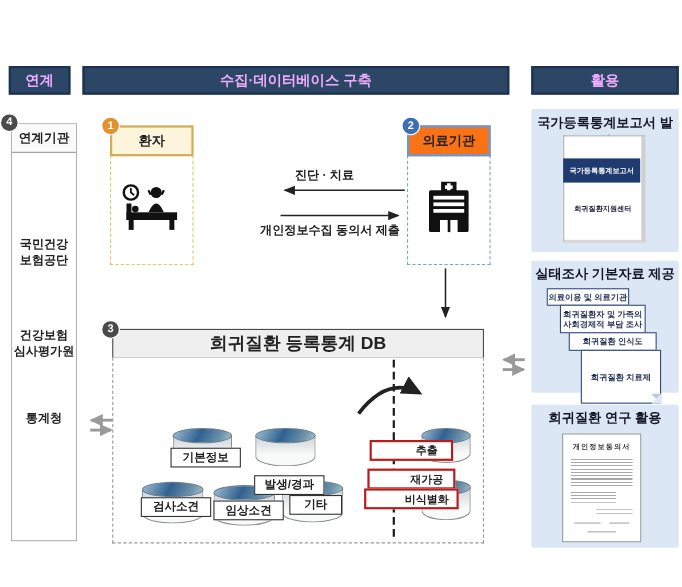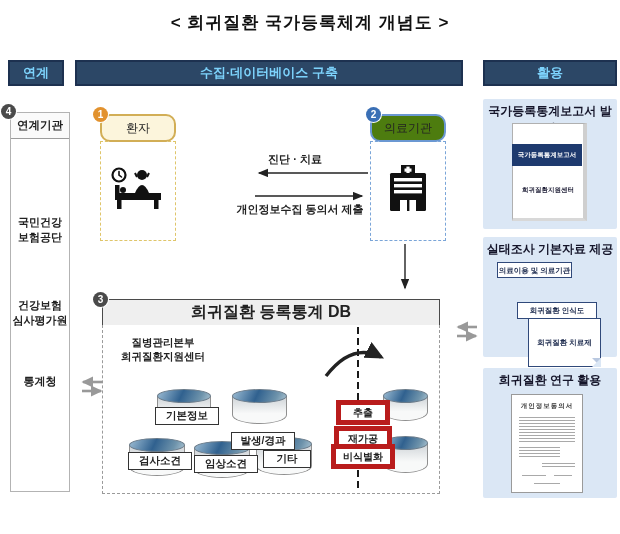--- a/index.html
+++ b/index.html
@@ -9,43 +9,43 @@
     overflow:hidden;
   }
   .abs{position:absolute;}
   .pre{white-space:pre-line;}
   .ctr{display:flex;align-items:center;justify-content:center;text-align:center;}
 
   
   .title{left:0;top:8px;width:620px;height:28px;font-size:17px;font-weight:bold;letter-spacing:1px;color:#111;}
 
   
-  .hdr{top:60px;height:22px;background:#2c4766;border:2px solid #1d3150;color:#7dd3fc;
+  .hdr{top:60px;height:22px;background:#2c4766;border:2px solid #1d3150;color:#f0abfc;
        font-weight:bold;font-size:13px;}
   .hdr-left{left:8px;width:52px;}
   .hdr-center{left:75px;width:384px;}
   .hdr-right{left:483px;width:130px;}
 
   
   .badge{width:15px;height:15px;border-radius:50%;color:#fff;font-size:10px;font-weight:bold;
          display:flex;align-items:center;justify-content:center;z-index:6;box-shadow:0 0 0 1px #fff;}
   .badge-orange{background:#e2922e;}
   .badge-blue{background:#3a6fb5;}
   .badge-dark{background:#4a4a4a;}
 
   
   .linkbox{left:10px;top:112px;width:58px;height:378px;border:1px solid #b3b3b3;background:#fff;}
   .linkhead{left:0;top:0;width:100%;height:25px;border-bottom:1px solid #9c9c9c;background:#fafafa;
             font-size:11.5px;font-weight:bold;}
   .linkitem{left:0;width:100%;font-size:11px;font-weight:bold;line-height:15px;}
 
   
-  .entity-label{width:72px;height:24px;font-size:12px;font-weight:normal;z-index:2;border-radius:10px;}
+  .entity-label{width:72px;height:24px;font-size:12px;font-weight:bold;z-index:2;}
   .patient-label{left:100px;top:114px;background:#fcf5dc;border:2px solid #d2ae56;}
-  .hospital-label{left:370px;top:114px;background:#4d7c0f;border:2px solid #6b98d2;}
+  .hospital-label{left:370px;top:114px;background:#f97316;border:2px solid #6b98d2;}
   .entity-body{width:74px;height:98px;z-index:1;}
   .patient-body{left:100px;top:141px;border:1.2px dashed #dfc56a;}
   .hospital-body{left:370px;top:141px;border:1.2px dashed #7aa5d8;}
 
   .flow-label{font-size:11px;font-weight:bold;color:#222;}
 
   
   .db-head{left:102px;top:299px;width:336px;height:25px;background:#efefef;border:1.5px solid #4a4a4a;
            font-size:16px;font-weight:bold;}
   .db-body{left:102px;top:325px;width:336px;height:168px;border:1px dashed #9a9a9a;border-top:none;background:#fff;}
@@ -57,21 +57,21 @@
             background:linear-gradient(#cdd2d6,#f8f9f9 65%);
             border:1px solid #8f8f8f;border-top:none;
             border-radius:0 0 50% 50% / 0 0 9px 9px;}
   .cyl-top{position:absolute;left:0;right:0;top:0;height:14px;border-radius:50%;
            background:linear-gradient(115deg,#9dbdd4 0%,#30618f 45%,#6e93ab 80%,#a9c3d2 100%);
            border:1px solid #6a7b8a;box-sizing:border-box;}
   .cyl-label{position:absolute;background:#fff;border:1px solid #333;font-size:10.5px;font-weight:bold;
              display:flex;align-items:center;justify-content:center;z-index:4;padding:0 2px;}
 
   
-  .proc{background:#fff;border:5px solid #b91c1c;font-size:10px;font-weight:bold;z-index:5;}
+  .proc{background:#fff;border:2px solid #b91c1c;font-size:10px;font-weight:bold;z-index:5;padding-left:28px;}
 
   
   .panel{left:483px;width:134px;background:#dbe7f5;border-radius:2px;}
   .panel-title{left:0;top:4px;width:100%;font-size:12px;font-weight:bold;color:#15152a;}
   .p1{top:99px;height:130px;}
   .p2{top:237px;height:120px;}
   .p3{top:368px;height:130px;}
 
   
   .book{left:29px;top:24px;width:70px;height:94px;background:#fff;border:1px solid #b0b0b0;
@@ -99,21 +99,20 @@
   .doc-sign{position:absolute;left:10px;right:10px;height:1px;background:#a9a9a9;}
 
   svg.overlay{position:absolute;left:0;top:0;z-index:3;pointer-events:none;}
   .icon-wrap{z-index:2;}
 </style>
 </head>
 <body>
 
 <div id="canvas">
 
-  <div class="abs ctr title">&lt; 희귀질환 국가등록체계 개념도 &gt;</div>
 
   <div class="abs ctr hdr hdr-left">연계</div>
   <div class="abs ctr hdr hdr-center">수집·데이터베이스 구축</div>
   <div class="abs ctr hdr hdr-right">활용</div>
 
   <div class="abs badge badge-dark" style="left:1px;top:104px;">4</div>
   <div class="abs linkbox">
     <div class="abs ctr linkhead">연계기관</div>
     <div class="abs ctr linkitem pre" style="top:102px;">국민건강
 보험공단</div>
@@ -158,22 +157,20 @@
       </svg>
     </span>
   </div>
 
   <div class="abs ctr flow-label" style="left:240px;top:151px;width:110px;height:16px;text-align:center;">진단 · 치료</div>
   <div class="abs ctr flow-label" style="left:220px;top:201px;width:160px;height:16px;">개인정보수집 동의서 제출</div>
 
   <div class="abs badge badge-dark" style="left:93px;top:292px;">3</div>
   <div class="abs ctr db-head">희귀질환 등록통계 DB</div>
   <div class="abs db-body"></div>
-  <div class="abs db-org pre">질병관리본부
-희귀질환지원센터</div>
 
   <div class="cyl" style="left:157px;top:389px;width:54px;height:34px;">
       <div class="cyl-body"></div>
       <div class="cyl-top"></div>
     </div>
   <div class="abs cyl-label" style="left:155px;top:407px;width:58px;height:16px;">기본정보</div>
 
   <div class="cyl" style="left:232px;top:389px;width:55px;height:35px;">
       <div class="cyl-body"></div>
       <div class="cyl-top"></div>
@@ -215,20 +212,22 @@
     <div class="abs ctr panel-title">국가등록통계보고서 발간</div>
     <div class="abs book">
       <div class="book-band">국가등록통계보고서</div>
       <div class="book-caption">희귀질환지원센터</div>
     </div>
   </div>
 
   <div class="abs panel p2">
     <div class="abs ctr panel-title">실태조사 기본자료 제공</div>
     <div class="abs card" style="left:14px;top:25px;width:73px;height:14px;">의료이용 및 의료기관</div>
+    <div class="abs card pre" style="left:26px;top:40px;width:76px;height:24px;">희귀질환자 및 가족의
+사회경제적 부담 조사</div>
     <div class="abs card" style="left:34px;top:65px;width:78px;height:15px;">희귀질환 인식도</div>
     <div class="abs card card4" style="left:45px;top:81px;width:71px;height:28px;">
       <span>희귀질환 치료제</span>
       <span class="fold2"></span>
       <span class="fold"></span>
     </div>
   </div>
 
   <div class="abs panel p3">
     <div class="abs ctr panel-title">희귀질환 연구 활용</div>

